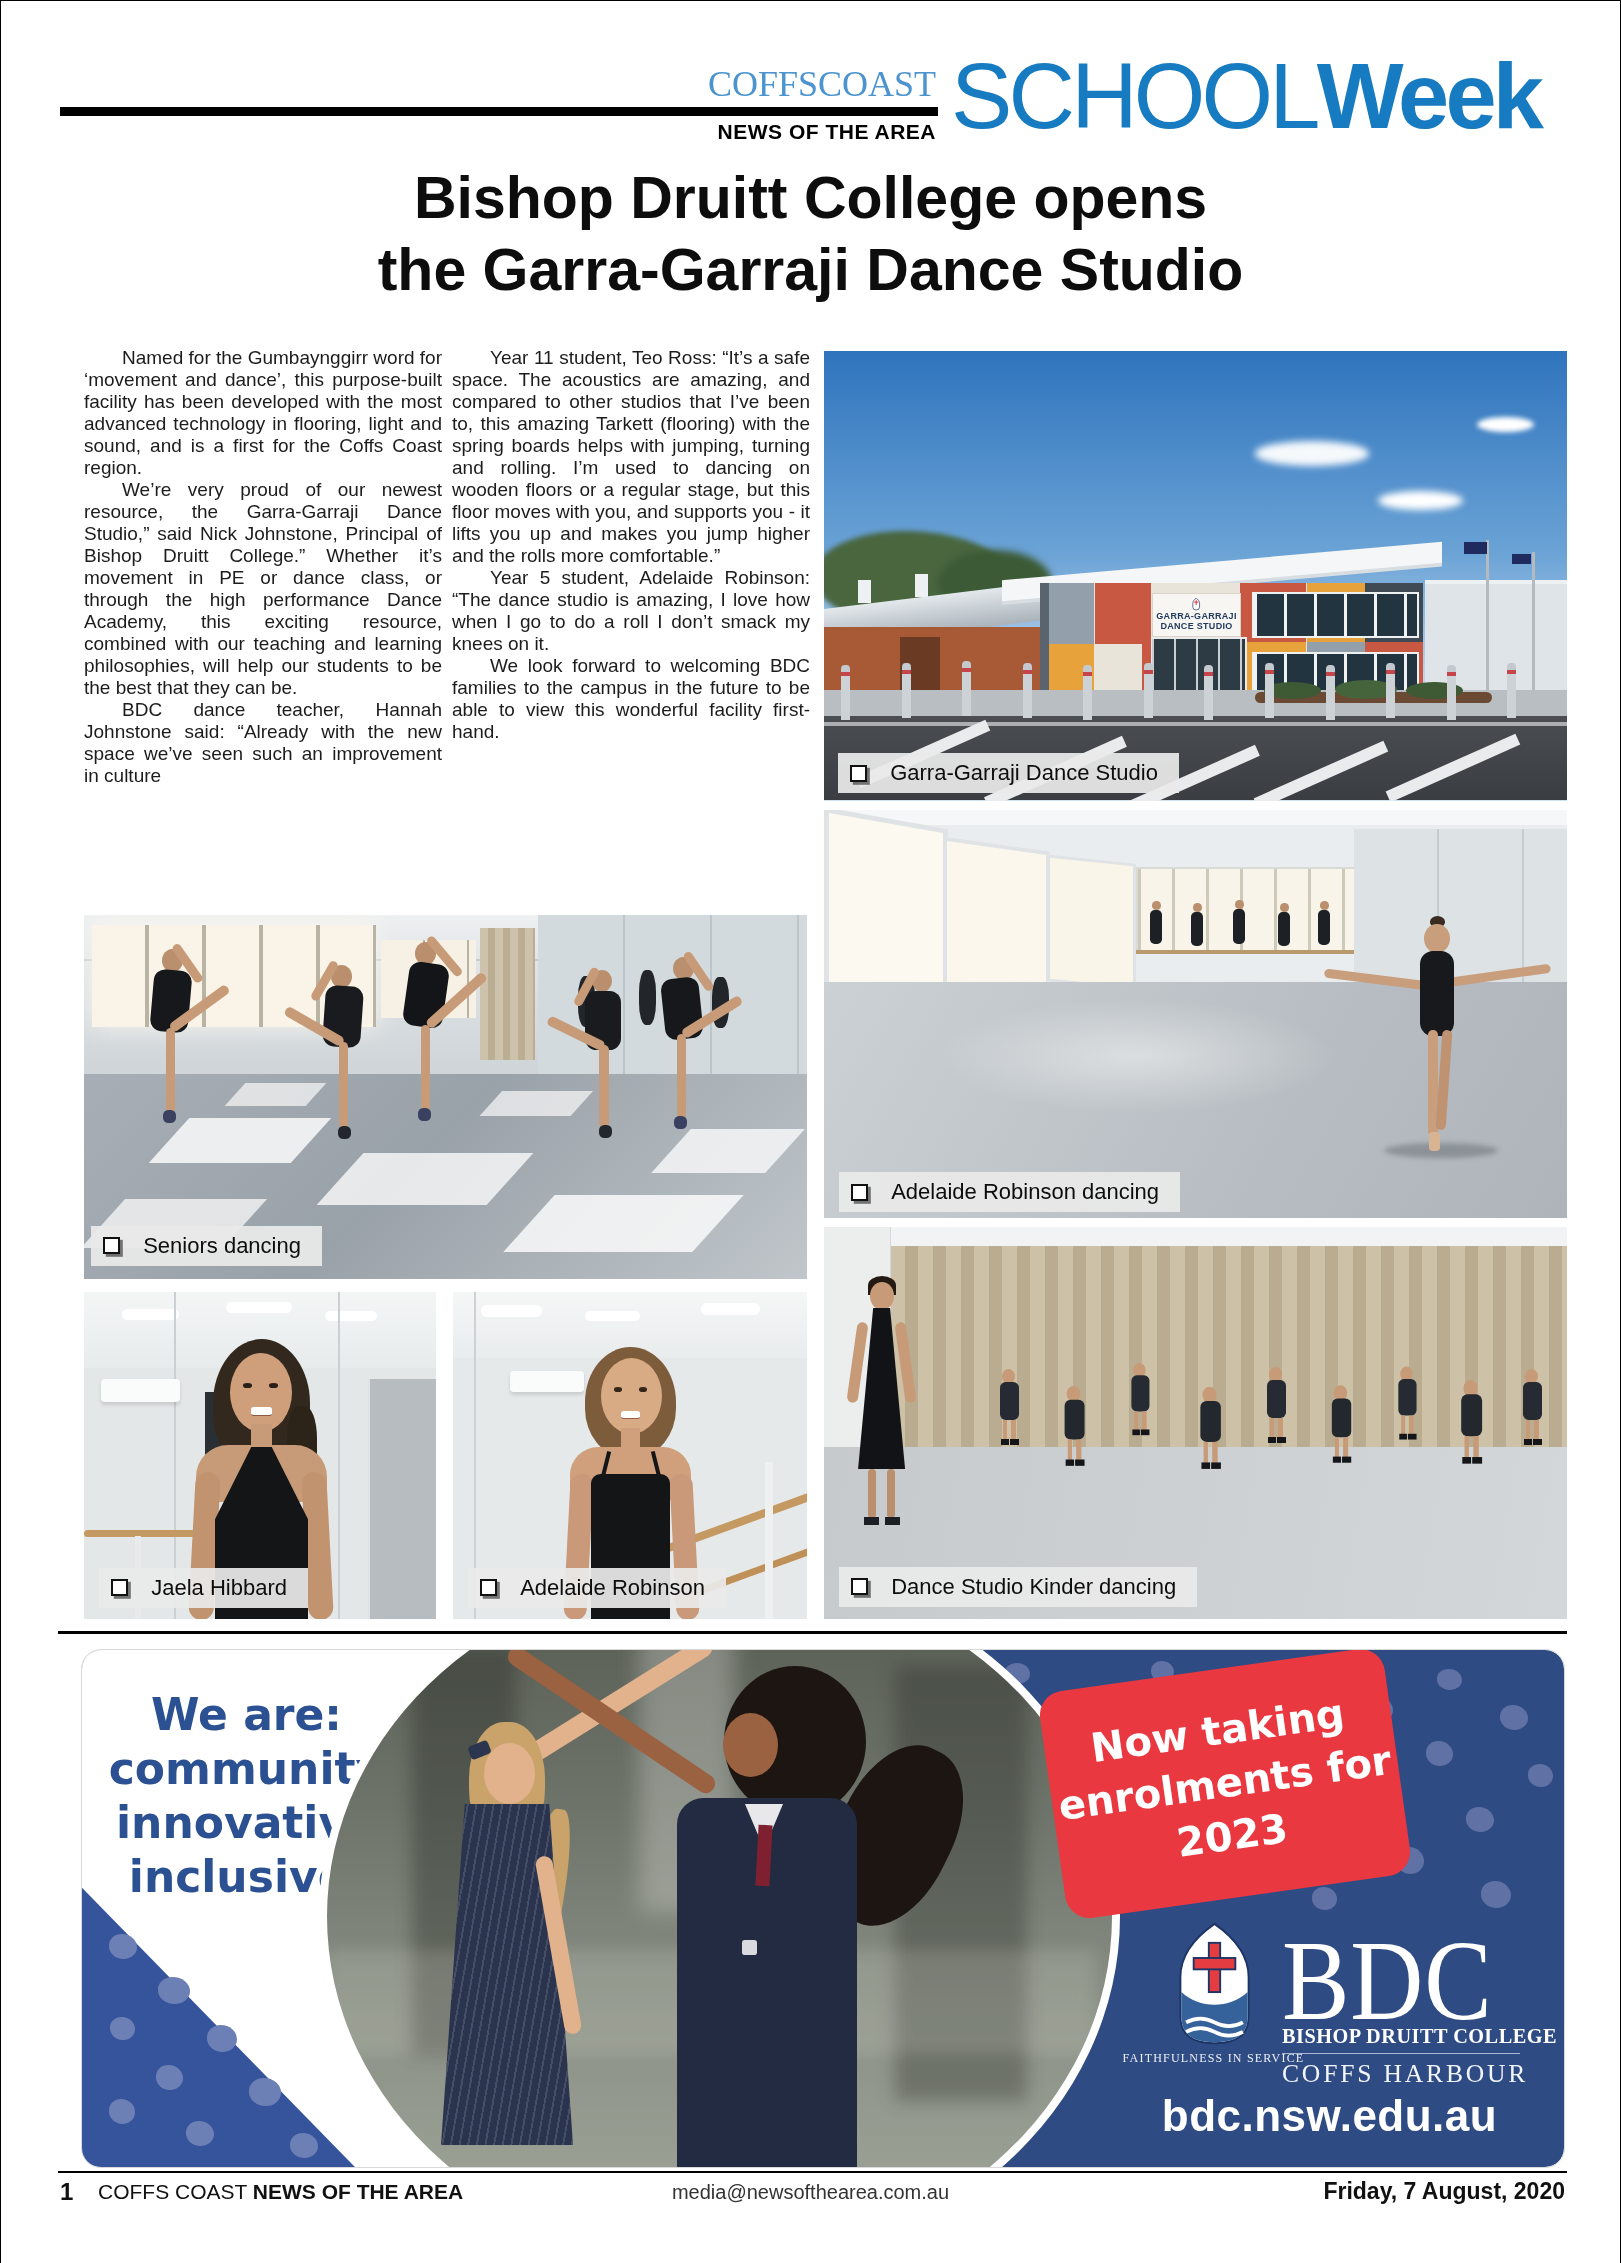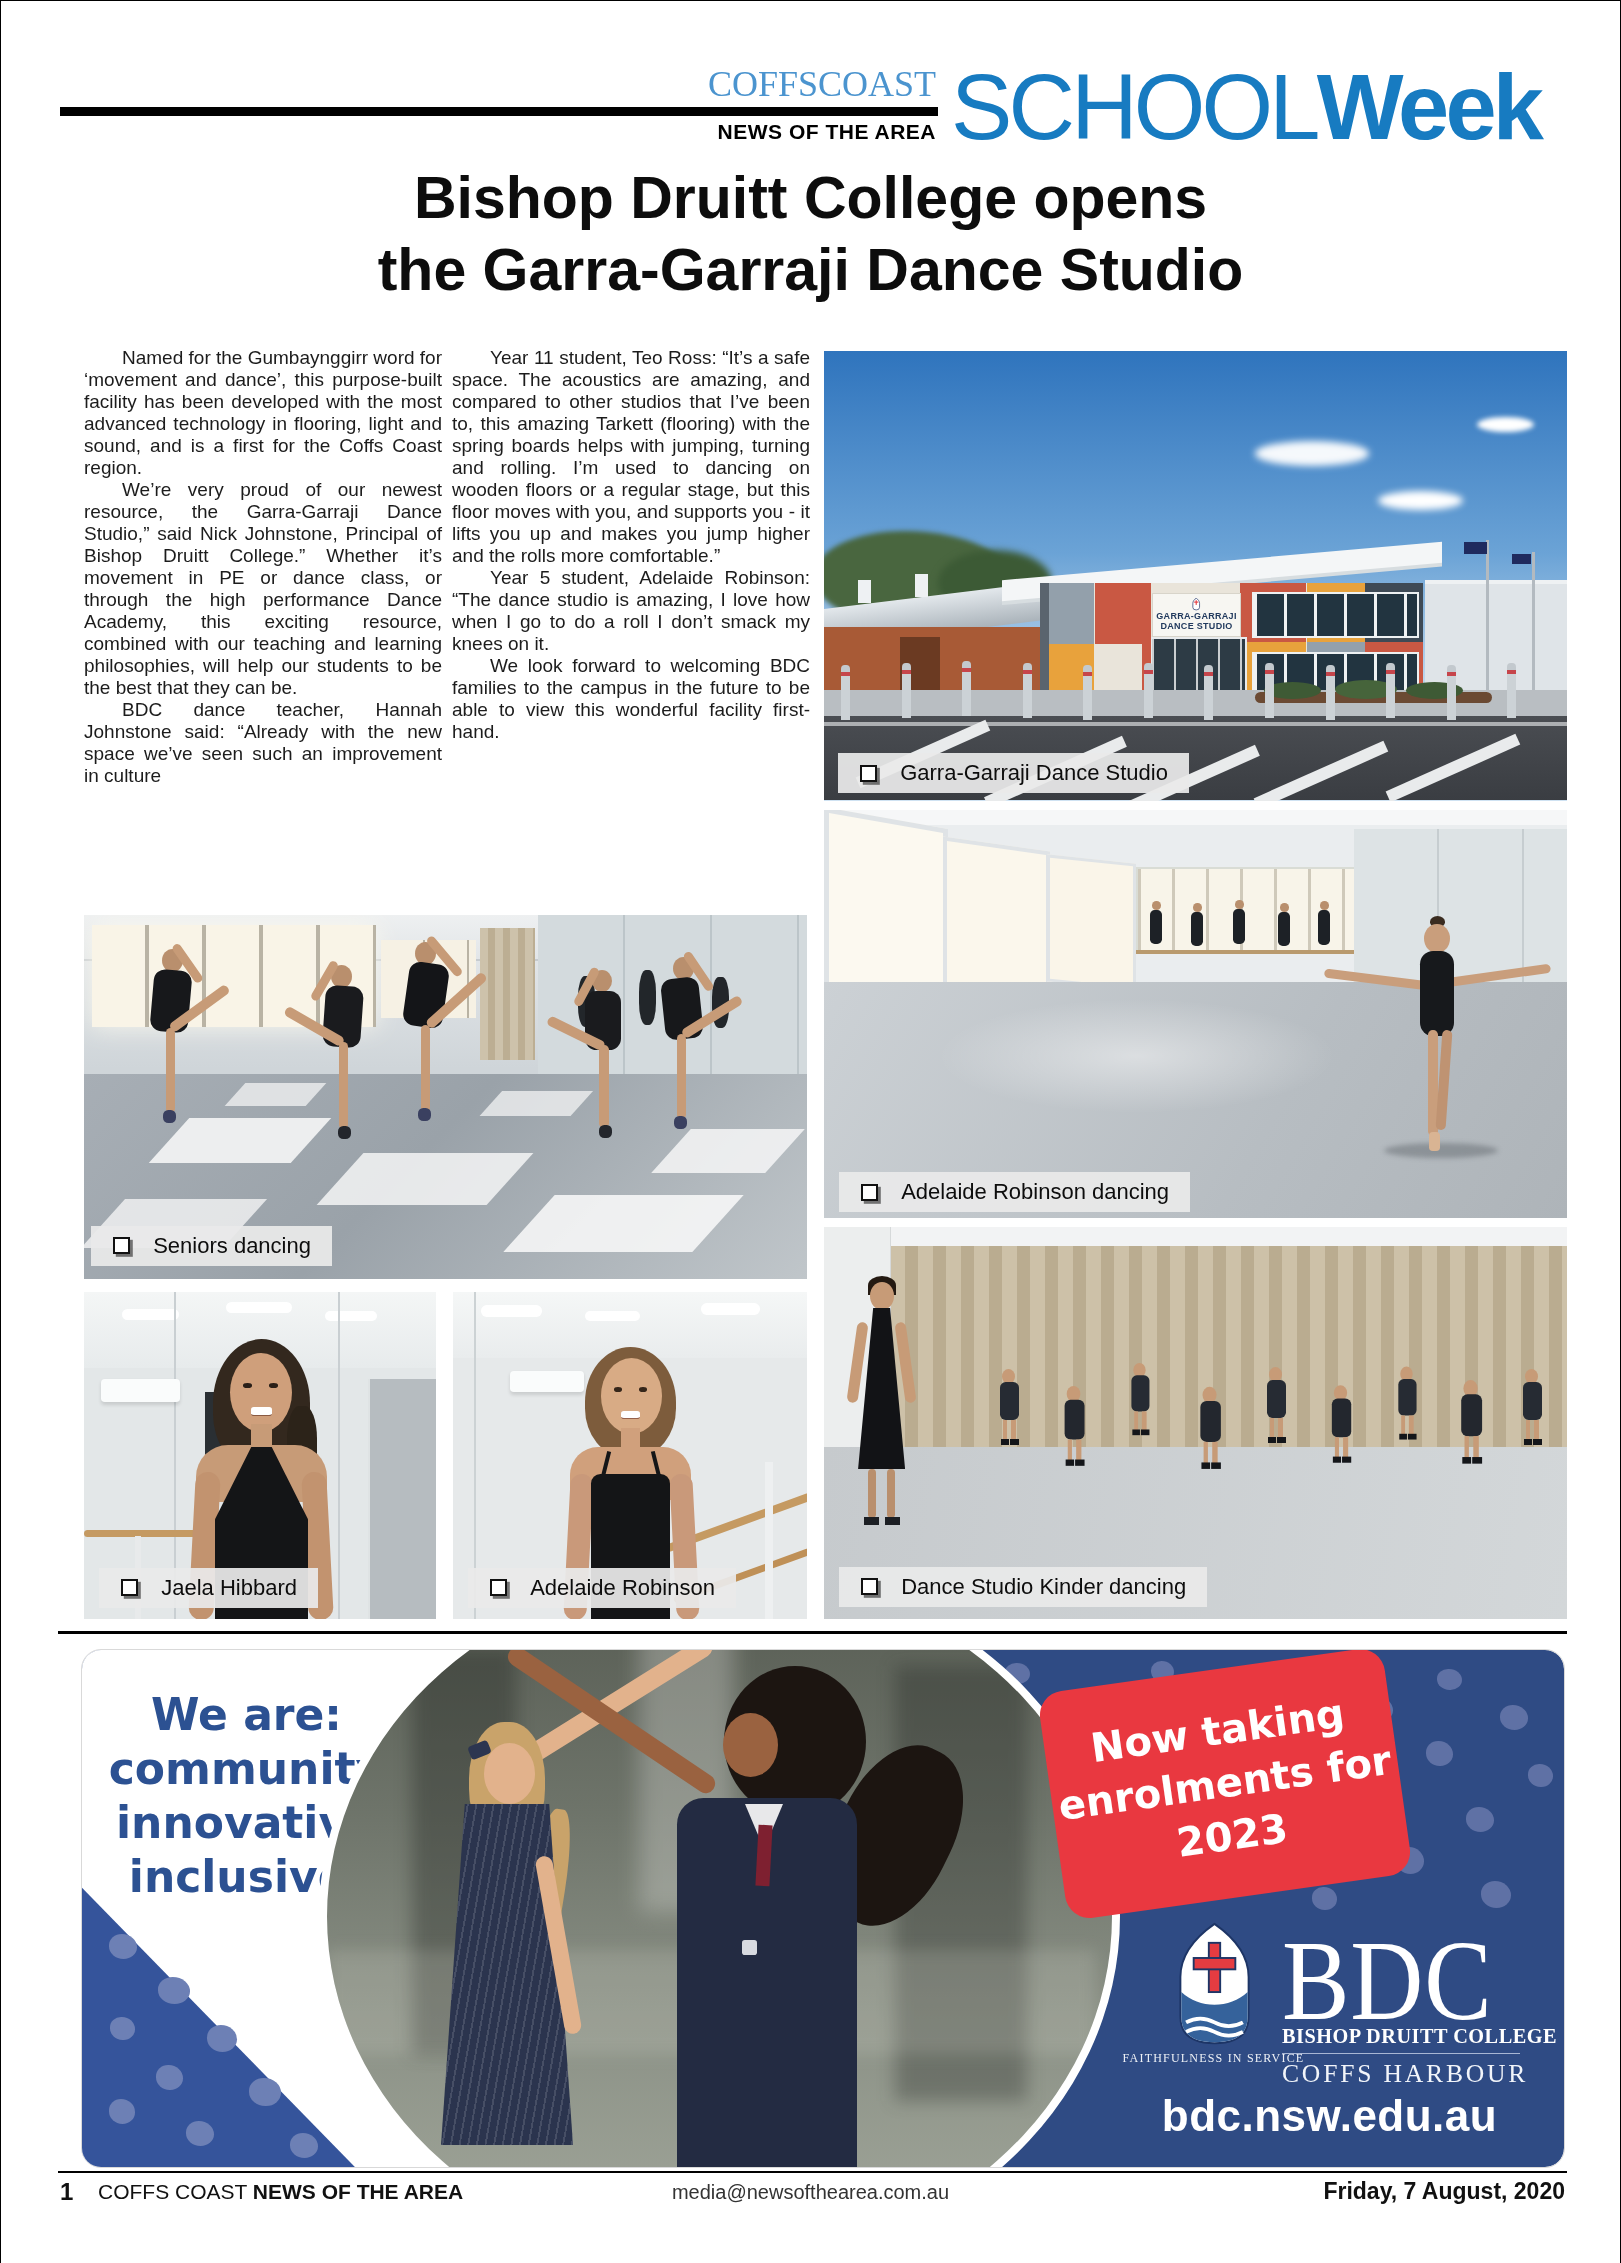--- a/index.html
+++ b/index.html
@@ -4,34 +4,34 @@
 <style>
   html,body{margin:0;padding:0;background:#888;}
   .page{position:relative;width:1621px;height:2264px;background:#fff;margin:0 auto;
         font-family:"Liberation Sans",sans-serif;box-sizing:border-box;border:1.9px solid #000;overflow:hidden;}
   .abs{position:absolute;}
   
   .brand{position:absolute;right:684px;top:62px;font-family:"Liberation Serif",serif;
          font-size:36px;color:#4b94cf;letter-spacing:0px;}
   .brand-rule{position:absolute;left:59px;top:106px;width:878px;height:8.5px;background:#000;}
   .brand-sub{position:absolute;right:684px;top:119px;font-size:21px;font-weight:bold;color:#000;letter-spacing:0.5px;}
-  .mast-title{position:absolute;left:950px;top:49px;font-size:92px;line-height:1;color:#177bc1;letter-spacing:-3.8px;white-space:nowrap;margin-top:11px;}
+  .mast-title{position:absolute;left:950px;top:49px;font-size:92px;line-height:1;color:#177bc1;letter-spacing:-3.8px;white-space:nowrap;}
   .mast-title .lt{font-weight:400;}
   .mast-title .bd{font-weight:800;}
   
   .headline{position:absolute;left:0;top:161px;width:100%;text-align:center;color:#0d0d0d;
             font-size:59px;font-weight:bold;line-height:72px;letter-spacing:0;}
   
   .col{position:absolute;top:346px;width:358px;font-size:19px;line-height:22px;color:#1c1c1c;text-align:justify;}
   .col p{margin:0;}
   .col p.ind{text-indent:38px;}
   
   .ph{position:absolute;overflow:hidden;background:#cfd3d6;}
   .cap{position:absolute;display:flex;align-items:center;gap:23px;background:rgba(233,233,233,.93);
-       height:40px;padding:0 21px 0 22px;font-size:22px;color:#0d0d0d;white-space:nowrap;z-index:9;}
+       height:40px;padding:0 21px 0 12px;font-size:22px;color:#0d0d0d;white-space:nowrap;z-index:9;}
   .cap-sq{width:13.2px;height:13.2px;border:2.8px solid #111;background:#fff;box-shadow:2.8px 2.8px 0 rgba(17,17,17,.55);flex:0 0 auto;}
   
   .skin{background:#c79b77;}
   
   .ad{position:absolute;left:81px;top:1649px;width:1482px;height:517px;background:#2f4b84;
       border-radius:19px;overflow:hidden;outline:0.9px solid #d9d9d9;}
   .dot{position:absolute;background:#5f71a5;border-radius:46% 54% 48% 52%;}
   .tagline{position:absolute;left:0px;top:38px;width:329px;text-align:center;z-index:2;
            font-family:"DejaVu Sans",sans-serif;font-weight:800;color:#2c5192;font-size:44px;line-height:54px;}
   .badge{position:absolute;left:969px;top:19px;width:348px;height:229px;background:#e93840;border-radius:24.6px;

